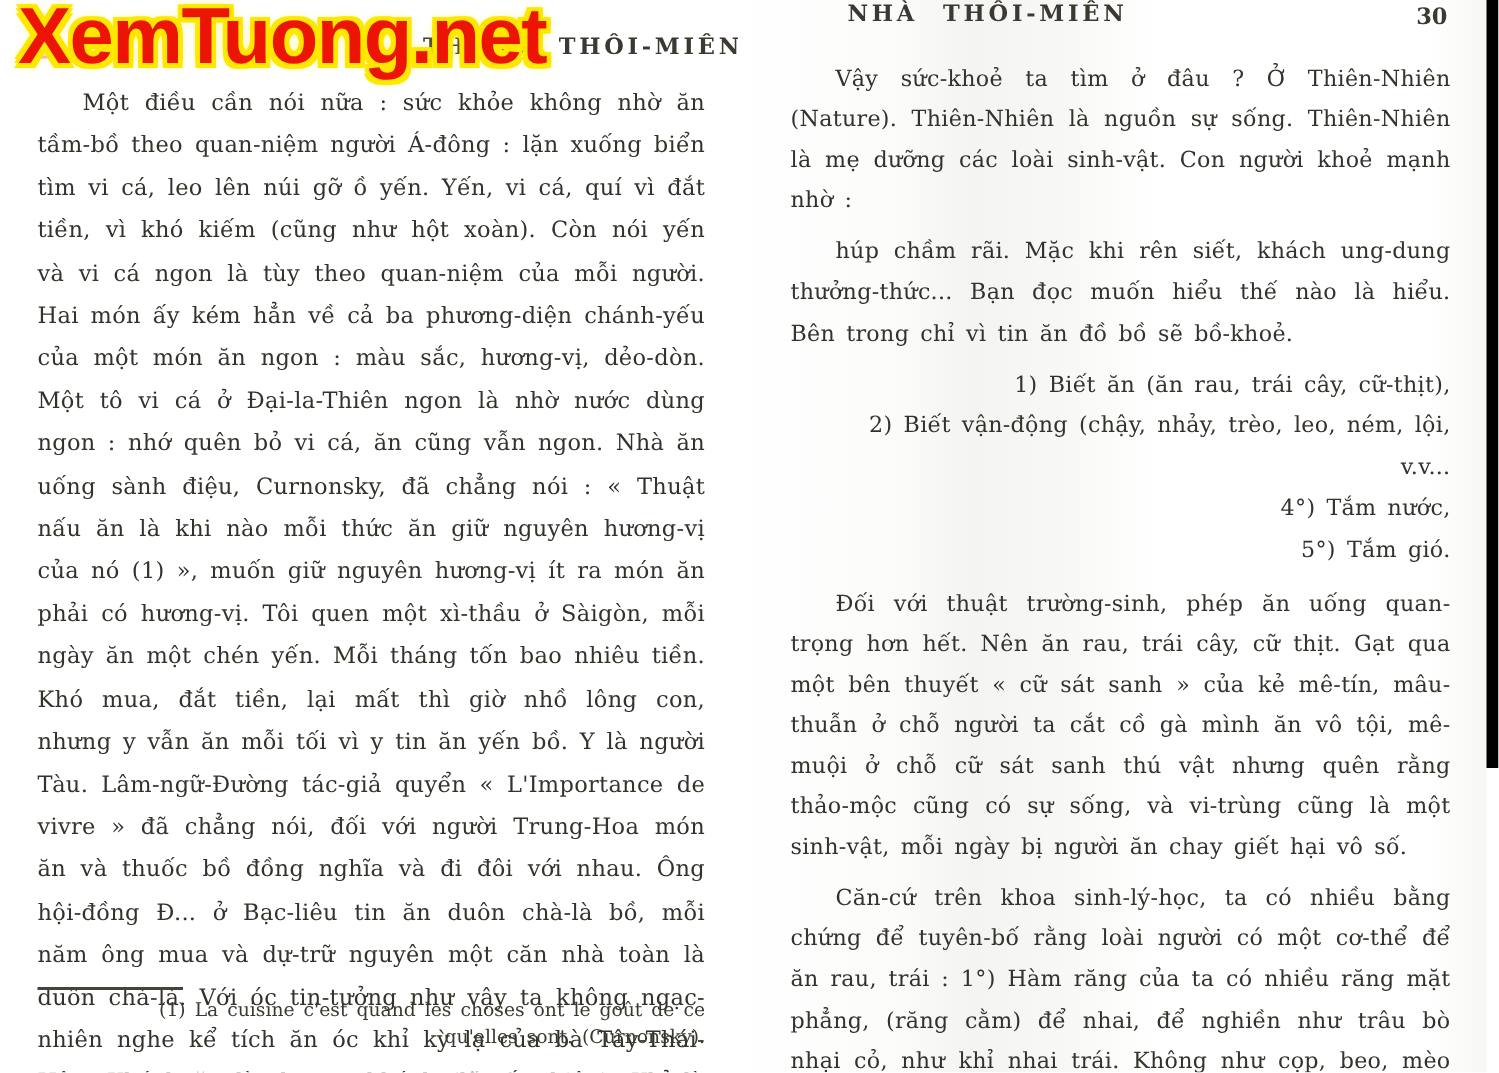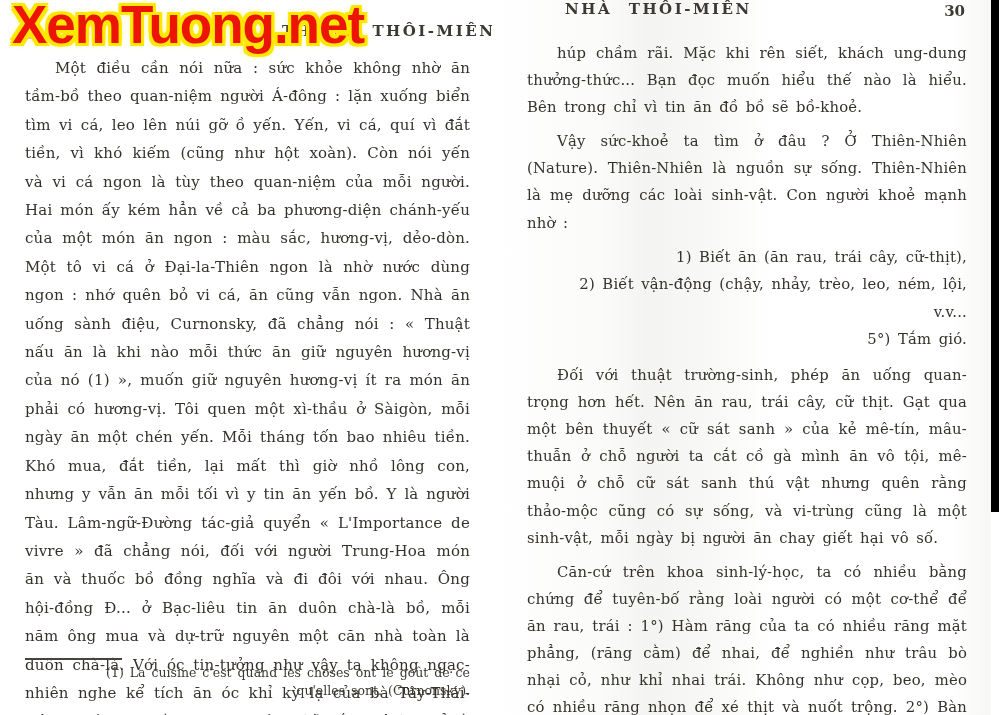--- a/index.html
+++ b/index.html
@@ -148,25 +148,26 @@
 
     <div class="footnote-rule"></div>
     <div class="footnote">(1) La cuisine c'est quand les choses ont le goût de ce qu'elles sont. (Curnonsky).</div>
   </div>
 
   <div class="page page-right">
     <span class="running-title title-right">NHÀ THÔI-MIÊN</span>
     <span class="page-number pagenum-right">30</span>
 
     <div class="body-text body-right">
+      <p>Vậy sức-khoẻ ta tìm ở đâu ? Ở Thiên-Nhiên (Nature). Thiên-Nhiên là nguồn sự sống. Thiên-Nhiên là mẹ dưỡng các loài sinh-vật. Con người khoẻ mạnh nhờ :</p>
       <p>húp chầm rãi. Mặc khi rên siết, khách ung-dung thưởng-thức... Bạn đọc muốn hiểu thế nào là hiểu. Bên trong chỉ vì tin ăn đồ bồ sẽ bồ-khoẻ.</p>
-      <p>Vậy sức-khoẻ ta tìm ở đâu ? Ở Thiên-Nhiên (Nature). Thiên-Nhiên là nguồn sự sống. Thiên-Nhiên là mẹ dưỡng các loài sinh-vật. Con người khoẻ mạnh nhờ :</p>
       <ul class="hp-list">
         <li>1) Biết ăn (ăn rau, trái cây, cữ-thịt),</li>
         <li>2) Biết vận-động (chậy, nhảy, trèo, leo, ném, lội, v.v...</li>
+        <li>4°) Tắm nước,</li>
         <li>5°) Tắm gió.</li>
       </ul>
       <p>Đối với thuật trường-sinh, phép ăn uống quan-trọng hơn hết. Nên ăn rau, trái cây, cữ thịt. Gạt qua một bên thuyết « cữ sát sanh » của kẻ mê-tín, mâu-thuẫn ở chỗ người ta cắt cồ gà mình ăn vô tội, mê-muội ở chỗ cữ sát sanh thú vật nhưng quên rằng thảo-mộc cũng có sự sống, và vi-trùng cũng là một sinh-vật, mỗi ngày bị người ăn chay giết hại vô số.</p>
       <p>Căn-cứ trên khoa sinh-lý-học, ta có nhiều bằng chứng để tuyên-bố rằng loài người có một cơ-thể để ăn rau, trái : 1°) Hàm răng của ta có nhiều răng mặt phẳng, (răng cằm) để nhai, để nghiền như trâu bò nhại cỏ, như khỉ nhai trái. Không như cọp, beo, mèo có nhiều răng nhọn để xé thịt và nuốt trộng. 2°) Bàn tay của ta để hái rau, bẻ trái như loài khỉ ; không móng bén nhọn như cọp, mèo để bắt mồi. 3°) Khúc ruột của loài ăn thịt rất ngắn vì thịt mau hư ở lâu trong</p>
     </div>
   </div>
 
 </div>
 
 </body></html>

